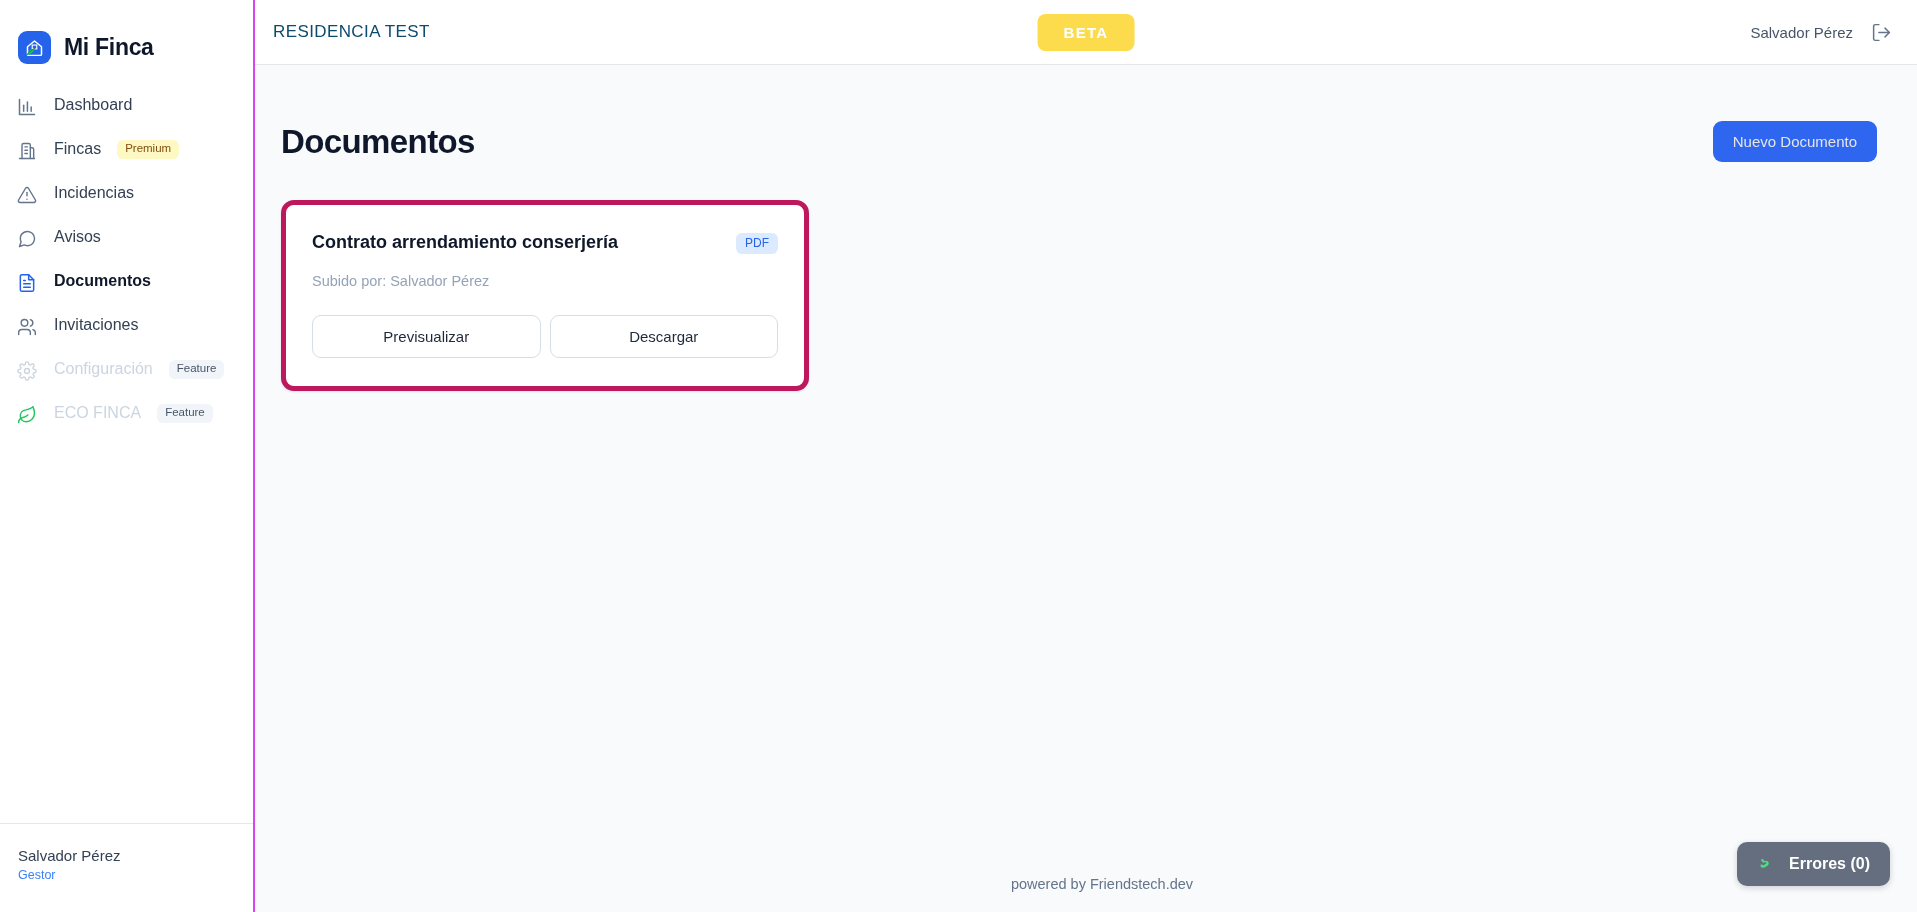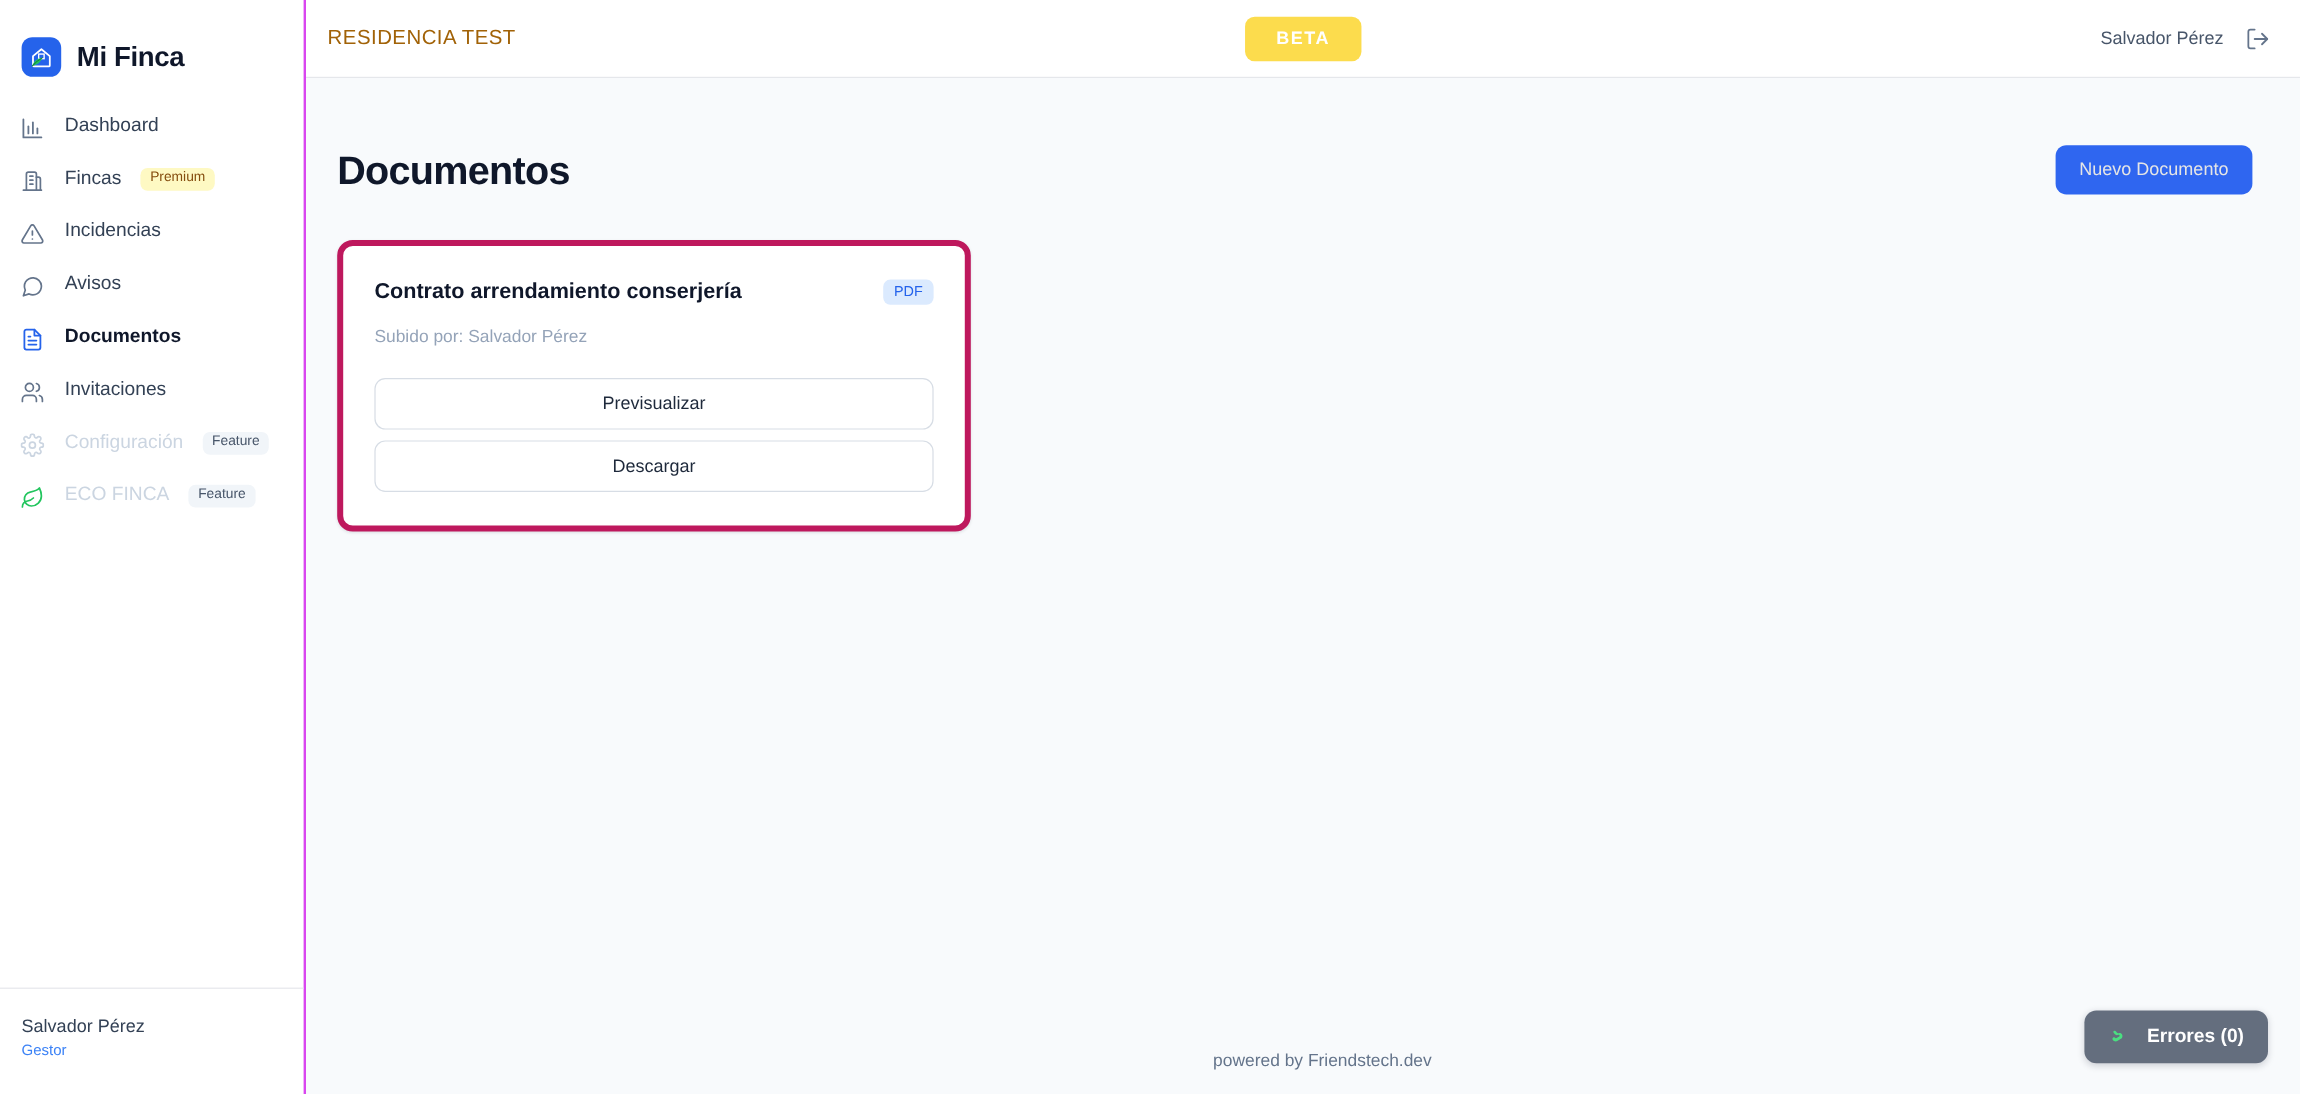--- a/index.html
+++ b/index.html
@@ -114,21 +114,21 @@
     border-bottom: 1px solid #e5e7eb;
     display: flex;
     align-items: center;
     padding: 0 24px 0 18px;
     position: relative;
   }
   .topbar-title {
     font-size: 17px;
     font-weight: 500;
     letter-spacing: 0.4px;
-    color: #a16207;
+    color: #0c4a6e;
   }
   .beta-badge {
     position: absolute;
     left: 50%;
     transform: translateX(-50%);
     background: #fcdc4d;
     color: #ffffff;
     font-weight: 700;
     font-size: 15px;
     letter-spacing: 1.3px;
@@ -220,21 +220,21 @@
   }
   .doc-meta {
     margin-top: 16px;
     font-size: 14.5px;
     color: #94a3b8;
     line-height: 1.53;
   }
   .doc-actions {
     margin-top: 22px;
     display: flex;
-    flex-direction: column;
+    flex-direction: row;
     gap: 9px;
   }
   .ghost-btn {
     width: 100%;
     background: #ffffff;
     border: 1px solid #d7dde5;
     border-radius: 9px;
     padding: 12px 0;
     font-size: 15px;
     color: #1e293b;

